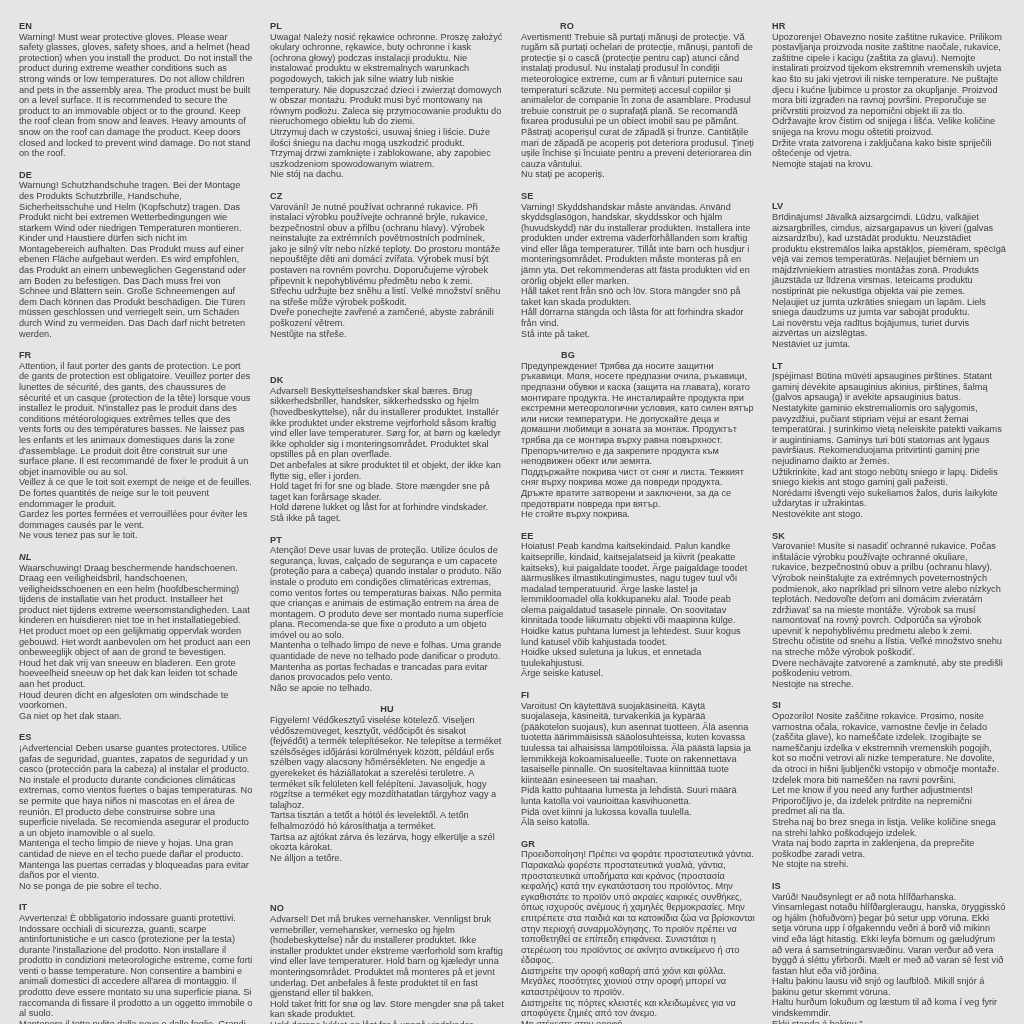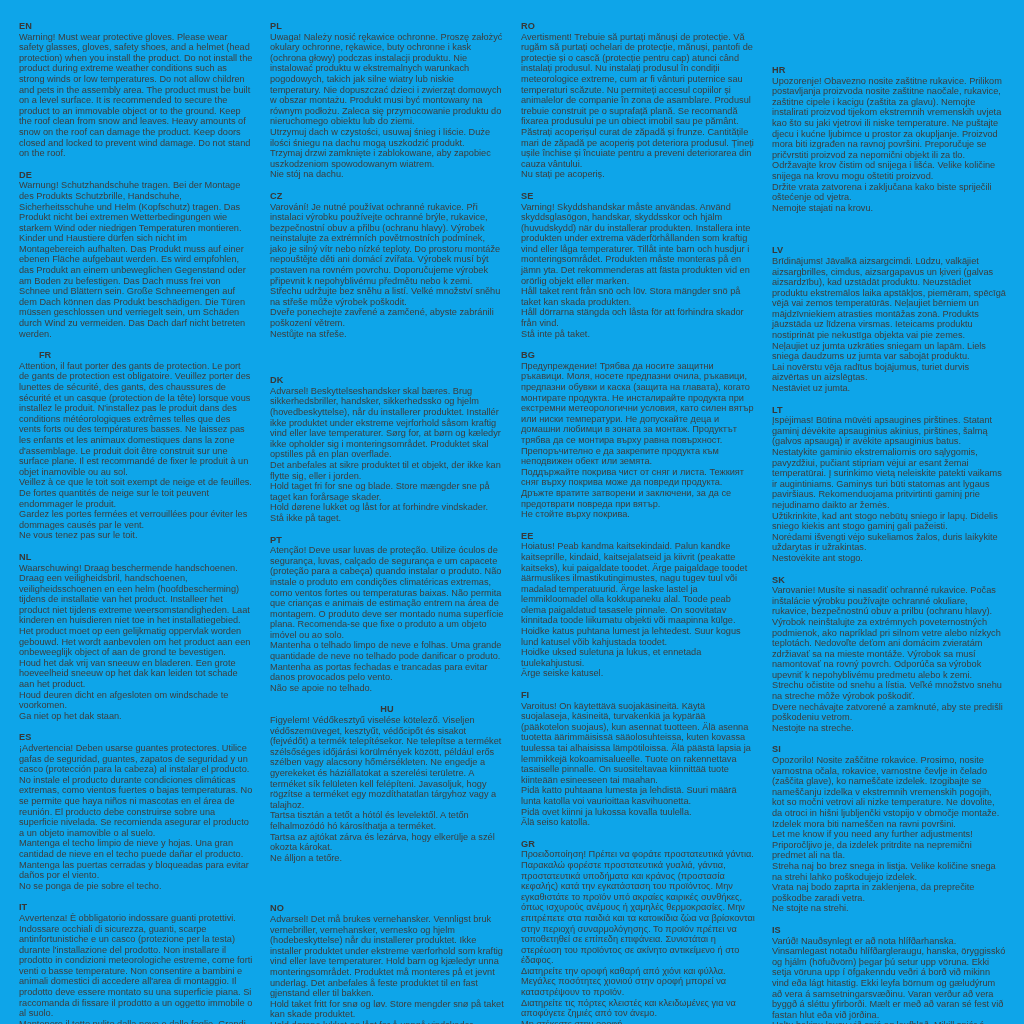--- a/index.html
+++ b/index.html
@@ -29,39 +29,39 @@
     color: #383838;
   }
   .lang-body {
     white-space: pre-line;
     word-wrap: break-word;
   }
 </style>
 </head>
 <body>
 
-<div class="page" style="color: rgb(61, 61, 61); background: #0ea5e9;">
+<div class="page" style="color: rgb(61, 61, 61); background: #e5e5e5;">
   <div class="col">
       <section class="lang-section">
         <div class="lang-code" style="color: rgb(56, 56, 56);">EN</div>
         <div class="lang-body">Warning! Must wear protective gloves. Please wear safety glasses, gloves, safety shoes, and a helmet (head protection) when you install the product. Do not install the product during extreme weather conditions such as strong winds or low temperatures. Do not allow children and pets in the assembly area. The product must be built on a level surface. It is recommended to secure the product to an immovable object or to the ground. Keep the roof clean from snow and leaves. Heavy amounts of snow on the roof can damage the product. Keep doors closed and locked to prevent wind damage. Do not stand on the roof.</div>
       </section>
       <section class="lang-section">
         <div class="lang-code" style="color: rgb(56, 56, 56);">DE</div>
         <div class="lang-body">Warnung! Schutzhandschuhe tragen. Bei der Montage des Produkts Schutzbrille, Handschuhe, Sicherheitsschuhe und Helm (Kopfschutz) tragen. Das Produkt nicht bei extremen Wetterbedingungen wie starkem Wind oder niedrigen Temperaturen montieren. Kinder und Haustiere dürfen sich nicht im Montagebereich aufhalten. Das Produkt muss auf einer ebenen Fläche aufgebaut werden. Es wird empfohlen, das Produkt an einem unbeweglichen Gegenstand oder am Boden zu befestigen. Das Dach muss frei von Schnee und Blättern sein. Große Schneemengen auf dem Dach können das Produkt beschädigen. Die Türen müssen geschlossen und verriegelt sein, um Schäden durch Wind zu vermeiden. Das Dach darf nicht betreten werden.</div>
       </section>
       <section class="lang-section">
-        <div class="lang-code" style="color: rgb(56, 56, 56); margin-left: 20px;">FR</div>
+        <div class="lang-code" style="color: rgb(56, 56, 56);">FR</div>
         <div class="lang-body">Attention, il faut porter des gants de protection. Le port de gants de protection est obligatoire. Veuillez porter des lunettes de sécurité, des gants, des chaussures de sécurité et un casque (protection de la tête) lorsque vous installez le produit. N'installez pas le produit dans des conditions météorologiques extrêmes telles que des vents forts ou des températures basses. Ne laissez pas les enfants et les animaux domestiques dans la zone d'assemblage. Le produit doit être construit sur une surface plane. Il est recommandé de fixer le produit à un objet inamovible ou au sol.
 Veillez à ce que le toit soit exempt de neige et de feuilles. De fortes quantités de neige sur le toit peuvent endommager le produit.
 Gardez les portes fermées et verrouillées pour éviter les dommages causés par le vent.
 Ne vous tenez pas sur le toit.</div>
       </section>
       <section class="lang-section">
-        <div class="lang-code" style="color: rgb(56, 56, 56);">NL</div>
+        <div class="lang-code" style="color: rgb(56, 56, 56); font-style: italic;">NL</div>
         <div class="lang-body">Waarschuwing! Draag beschermende handschoenen. Draag een veiligheidsbril, handschoenen, veiligheidsschoenen en een helm (hoofdbescherming) tijdens de installatie van het product. Installeer het product niet tijdens extreme weersomstandigheden. Laat kinderen en huisdieren niet toe in het installatiegebied. Het product moet op een gelijkmatig oppervlak worden gebouwd. Het wordt aanbevolen om het product aan een onbeweeglijk object of aan de grond te bevestigen.
 Houd het dak vrij van sneeuw en bladeren. Een grote hoeveelheid sneeuw op het dak kan leiden tot schade aan het product.
 Houd deuren dicht en afgesloten om windschade te voorkomen.
 Ga niet op het dak staan.</div>
       </section>
       <section class="lang-section">
         <div class="lang-code" style="color: rgb(56, 56, 56);">ES</div>
         <div class="lang-body">¡Advertencia! Deben usarse guantes protectores. Utilice gafas de seguridad, guantes, zapatos de seguridad y un casco (protección para la cabeza) al instalar el producto. No instale el producto durante condiciones climáticas extremas, como vientos fuertes o bajas temperaturas. No se permite que haya niños ni mascotas en el área de reunión. El producto debe construirse sobre una superficie nivelada. Se recomienda asegurar el producto a un objeto inamovible o al suelo.
 Mantenga el techo limpio de nieve y hojas. Una gran cantidad de nieve en el techo puede dañar el producto.
 Mantenga las puertas cerradas y bloqueadas para evitar daños por el viento.
@@ -115,34 +115,34 @@
       <section class="lang-section">
         <div class="lang-code" style="color: rgb(56, 56, 56); margin-top: 40px;">NO</div>
         <div class="lang-body">Advarsel! Det må brukes vernehansker. Vennligst bruk vernebriller, vernehansker, vernesko og hjelm (hodebeskyttelse) når du installerer produktet. Ikke installer produktet under ekstreme værforhold som kraftig vind eller lave temperaturer. Hold barn og kjæledyr unna monteringsområdet. Produktet må monteres på et jevnt underlag. Det anbefales å feste produktet til en fast gjenstand eller til bakken.
 Hold taket fritt for snø og løv. Store mengder snø på taket kan skade produktet.
 Hold dørene lukket og låst for å unngå vindskader.
 Ikke stå på taket.</div>
       </section>
     </div>
   <div class="col">
       <section class="lang-section">
-        <div class="lang-code" style="color: rgb(56, 56, 56);">RO</div>
+        <div class="lang-code" style="color: rgb(56, 56, 56); margin-left: 39px;">RO</div>
         <div class="lang-body">Avertisment! Trebuie să purtați mănuși de protecție. Vă rugăm să purtați ochelari de protecție, mănuși, pantofi de protecție și o cască (protecție pentru cap) atunci când instalați produsul. Nu instalați produsul în condiții meteorologice extreme, cum ar fi vânturi puternice sau temperaturi scăzute. Nu permiteți accesul copiilor și animalelor de companie în zona de asamblare. Produsul trebuie construit pe o suprafață plană. Se recomandă fixarea produsului pe un obiect imobil sau pe pământ.
 Păstrați acoperișul curat de zăpadă și frunze. Cantitățile mari de zăpadă pe acoperiș pot deteriora produsul. Țineți ușile închise și încuiate pentru a preveni deteriorarea din cauza vântului.
 Nu stați pe acoperiș.</div>
       </section>
       <section class="lang-section">
         <div class="lang-code" style="color: rgb(56, 56, 56);">SE</div>
         <div class="lang-body">Varning! Skyddshandskar måste användas. Använd skyddsglasögon, handskar, skyddsskor och hjälm (huvudskydd) när du installerar produkten. Installera inte produkten under extrema väderförhållanden som kraftig vind eller låga temperaturer. Tillåt inte barn och husdjur i monteringsområdet. Produkten måste monteras på en jämn yta. Det rekommenderas att fästa produkten vid en orörlig objekt eller marken.
 Håll taket rent från snö och löv. Stora mängder snö på taket kan skada produkten.
 Håll dörrarna stängda och låsta för att förhindra skador från vind.
 Stå inte på taket.</div>
       </section>
       <section class="lang-section">
-        <div class="lang-code" style="color: rgb(56, 56, 56);">BG</div>
+        <div class="lang-code" style="color: rgb(56, 56, 56); margin-left: 40px;">BG</div>
         <div class="lang-body">Предупреждение! Трябва да носите защитни ръкавици. Моля, носете предпазни очила, ръкавици, предпазни обувки и каска (защита на главата), когато монтирате продукта. Не инсталирайте продукта при екстремни метеорологични условия, като силен вятър или ниски температури. Не допускайте деца и домашни любимци в зоната за монтаж. Продуктът трябва да се монтира върху равна повърхност. Препоръчително е да закрепите продукта към неподвижен обект или земята.
 Поддържайте покрива чист от сняг и листа. Тежкият сняг върху покрива може да повреди продукта.
 Дръжте вратите затворени и заключени, за да се предотврати повреда при вятър.
 Не стойте върху покрива.</div>
       </section>
       <section class="lang-section">
         <div class="lang-code" style="color: rgb(56, 56, 56);">EE</div>
         <div class="lang-body">Hoiatus! Peab kandma kaitsekindaid. Palun kandke kaitseprille, kindaid, kaitsejalatseid ja kiivrit (peakatte kaitseks), kui paigaldate toodet. Ärge paigaldage toodet äärmuslikes ilmastikutingimustes, nagu tugev tuul või madalad temperatuurid. Ärge laske lastel ja lemmikloomadel olla kokkupaneku alal. Toode peab olema paigaldatud tasasele pinnale. On soovitatav kinnitada toode liikumatu objekti või maapinna külge.
 Hoidke katus puhtana lumest ja lehtedest. Suur kogus lund katusel võib kahjustada toodet.
 Hoidke uksed suletuna ja lukus, et ennetada tuulekahjustusi.
@@ -158,21 +158,21 @@
       <section class="lang-section">
         <div class="lang-code" style="color: rgb(56, 56, 56);">GR</div>
         <div class="lang-body">Προειδοποίηση! Πρέπει να φοράτε προστατευτικά γάντια. Παρακαλώ φορέστε προστατευτικά γυαλιά, γάντια, προστατευτικά υποδήματα και κράνος (προστασία κεφαλής) κατά την εγκατάσταση του προϊόντος. Μην εγκαθιστάτε το προϊόν υπό ακραίες καιρικές συνθήκες, όπως ισχυρούς ανέμους ή χαμηλές θερμοκρασίες. Μην επιτρέπετε στα παιδιά και τα κατοικίδια ζώα να βρίσκονται στην περιοχή συναρμολόγησης. Το προϊόν πρέπει να τοποθετηθεί σε επίπεδη επιφάνεια. Συνιστάται η στερέωση του προϊόντος σε ακίνητο αντικείμενο ή στο έδαφος.
 Διατηρείτε την οροφή καθαρή από χιόνι και φύλλα. Μεγάλες ποσότητες χιονιού στην οροφή μπορεί να καταστρέψουν το προϊόν.
 Διατηρείτε τις πόρτες κλειστές και κλειδωμένες για να αποφύγετε ζημιές από τον άνεμο.
 Μη στέκεστε στην οροφή.</div>
       </section>
     </div>
   <div class="col">
       <section class="lang-section">
-        <div class="lang-code" style="color: rgb(56, 56, 56); margin-top: 44px;">HR</div>
+        <div class="lang-code" style="color: rgb(56, 56, 56);">HR</div>
         <div class="lang-body">Upozorenje! Obavezno nosite zaštitne rukavice. Prilikom postavljanja proizvoda nosite zaštitne naočale, rukavice, zaštitne cipele i kacigu (zaštita za glavu). Nemojte instalirati proizvod tijekom ekstremnih vremenskih uvjeta kao što su jaki vjetrovi ili niske temperature. Ne puštajte djecu i kućne ljubimce u prostor za okupljanje. Proizvod mora biti izgrađen na ravnoj površini. Preporučuje se pričvrstiti proizvod za nepomični objekt ili za tlo.
 Održavajte krov čistim od snijega i lišća. Velike količine snijega na krovu mogu oštetiti proizvod.
 Držite vrata zatvorena i zaključana kako biste spriječili oštećenje od vjetra.
 Nemojte stajati na krovu.</div>
       </section>
       <section class="lang-section">
         <div class="lang-code" style="color: rgb(56, 56, 56); margin-top: 32px;">LV</div>
         <div class="lang-body">Brīdinājums! Jāvalkā aizsargcimdi. Lūdzu, valkājiet aizsargbrilles, cimdus, aizsargapavus un ķiveri (galvas aizsardzību), kad uzstādāt produktu. Neuzstādiet produktu ekstremālos laika apstākļos, piemēram, spēcīgā vējā vai zemos temperatūrās. Neļaujiet bērniem un mājdzīvniekiem atrasties montāžas zonā. Produkts jāuzstāda uz līdzena virsmas. Ieteicams produktu nostiprināt pie nekustīga objekta vai pie zemes.
 Neļaujiet uz jumta uzkrāties sniegam un lapām. Liels sniega daudzums uz jumta var sabojāt produktu.
 Lai novērstu vēja radītus bojājumus, turiet durvis aizvērtas un aizslēgtas.

